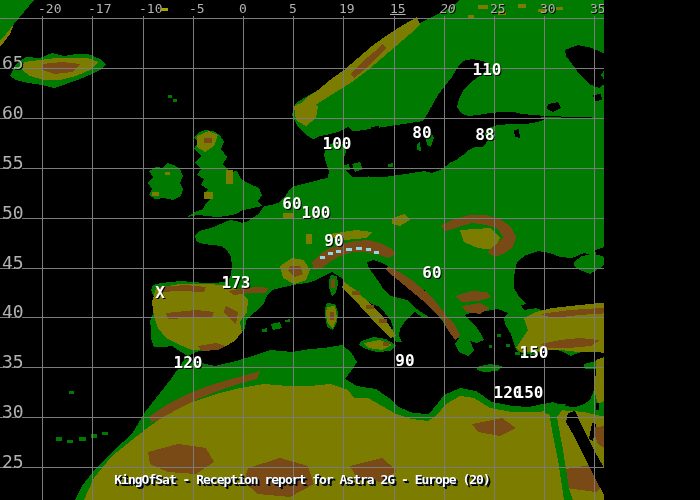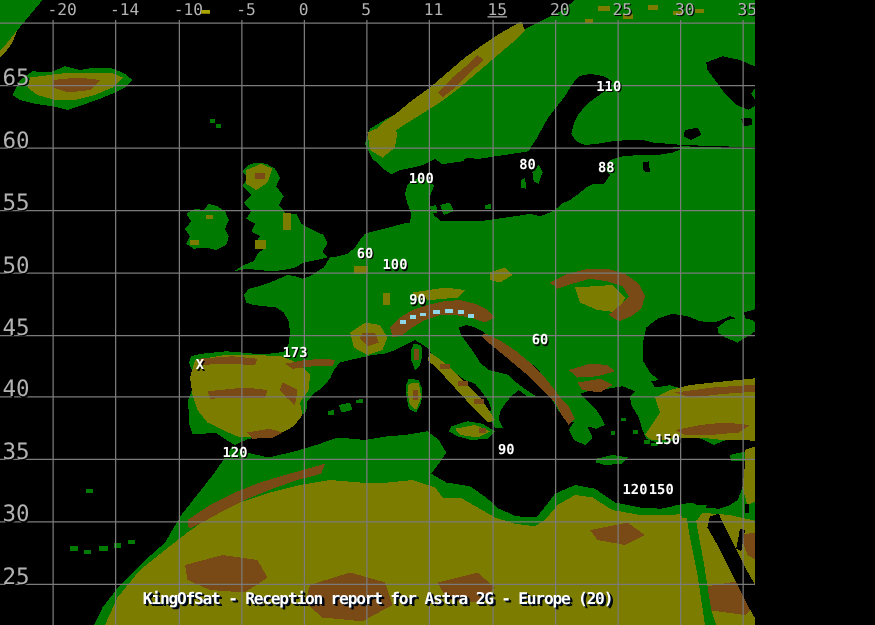--- a/index.html
+++ b/index.html
@@ -11,21 +11,21 @@
   .olive{fill:var(--highland)}
   .brown{fill:var(--mountain)}
   .ice{fill:var(--glacier)}
   .snow{fill:var(--snow)}
   .vline{position:absolute;width:1px;top:16px;height:484px;background:var(--grid)}
   .hline{position:absolute;left:0;width:700px;height:1px;background:var(--grid)}
   .xlab{position:absolute;top:2px;font-size:13px;line-height:13px;color:var(--axis-text);
         text-shadow:1px 1px 0 #000;white-space:nowrap}
   .ylab{position:absolute;left:2px;font-size:18px;line-height:13px;color:var(--axis-text);
         text-shadow:1px 1px 0 #000;white-space:nowrap}
-  .rlab{position:absolute;transform:translate(-50%,-50%);font-weight:bold;font-size:11px;
+  .rlab{position:absolute;transform:translate(-50%,-50%);font-weight:bold;font-size:16px;
         line-height:13px;color:var(--value-text);text-shadow:1px 1px 0 #000;white-space:nowrap}
   .ydash{position:absolute;left:161px;top:8px;width:7px;height:3px;background:var(--marker-yellow)}
   .title-bar{position:absolute;top:472px;left:50%;transform:translateX(-50%);
         font-weight:bold;font-size:13px;letter-spacing:-1px;color:var(--title-text);
         text-shadow:1px 1px 0 #00122a,2px 2px 0 #000;white-space:nowrap}
 </style>
 </head>
 <body>
 
 <div id="screen">
@@ -156,35 +156,35 @@
     <g class="land">
       <path d="M549,412 L556,412 L563,450 L569,488 L573,500 L564,500 L558,460 L552,430 Z"></path>
       <path d="M540,404 L566,404 L558,416 L546,414 Z"></path>
     </g>
   </svg>
 
   <div id="grid">
       <div class="vline" style="left: 42px;"></div>
       <div class="xlab" style="left: 38px;">-20</div>
       <div class="vline" style="left: 92px;"></div>
-      <div class="xlab" style="left: 88px;">-14</div>
+      <div class="xlab" style="left: 88px;">-17</div>
       <div class="vline" style="left: 143px;"></div>
       <div class="xlab" style="left: 139px;">-10</div>
       <div class="vline" style="left: 193px;"></div>
       <div class="xlab" style="left: 189px;">-5</div>
       <div class="vline" style="left: 243px;"></div>
       <div class="xlab" style="left: 239px;">0</div>
       <div class="vline" style="left: 293px;"></div>
       <div class="xlab" style="left: 289px;">5</div>
       <div class="vline" style="left: 343px;"></div>
-      <div class="xlab" style="left: 339px;">11</div>
+      <div class="xlab" style="left: 339px;">19</div>
       <div class="vline" style="left: 394px;"></div>
       <div class="xlab" style="left: 390px; text-decoration: underline;">15</div>
       <div class="vline" style="left: 444px;"></div>
-      <div class="xlab" style="left: 440px;">20</div>
+      <div class="xlab" style="left: 440px; font-style: italic;">20</div>
       <div class="vline" style="left: 494px;"></div>
       <div class="xlab" style="left: 490px;">25</div>
       <div class="vline" style="left: 544px;"></div>
       <div class="xlab" style="left: 540px;">30</div>
       <div class="vline" style="left: 594px;"></div>
       <div class="xlab" style="left: 590px;">35</div>
       <div class="vline" style="left: 645px;"></div>
       <div class="xlab" style="left: 641px;">40</div>
       <div class="vline" style="left: 695px;"></div>
       <div class="xlab" style="left: 691px;">45</div>

